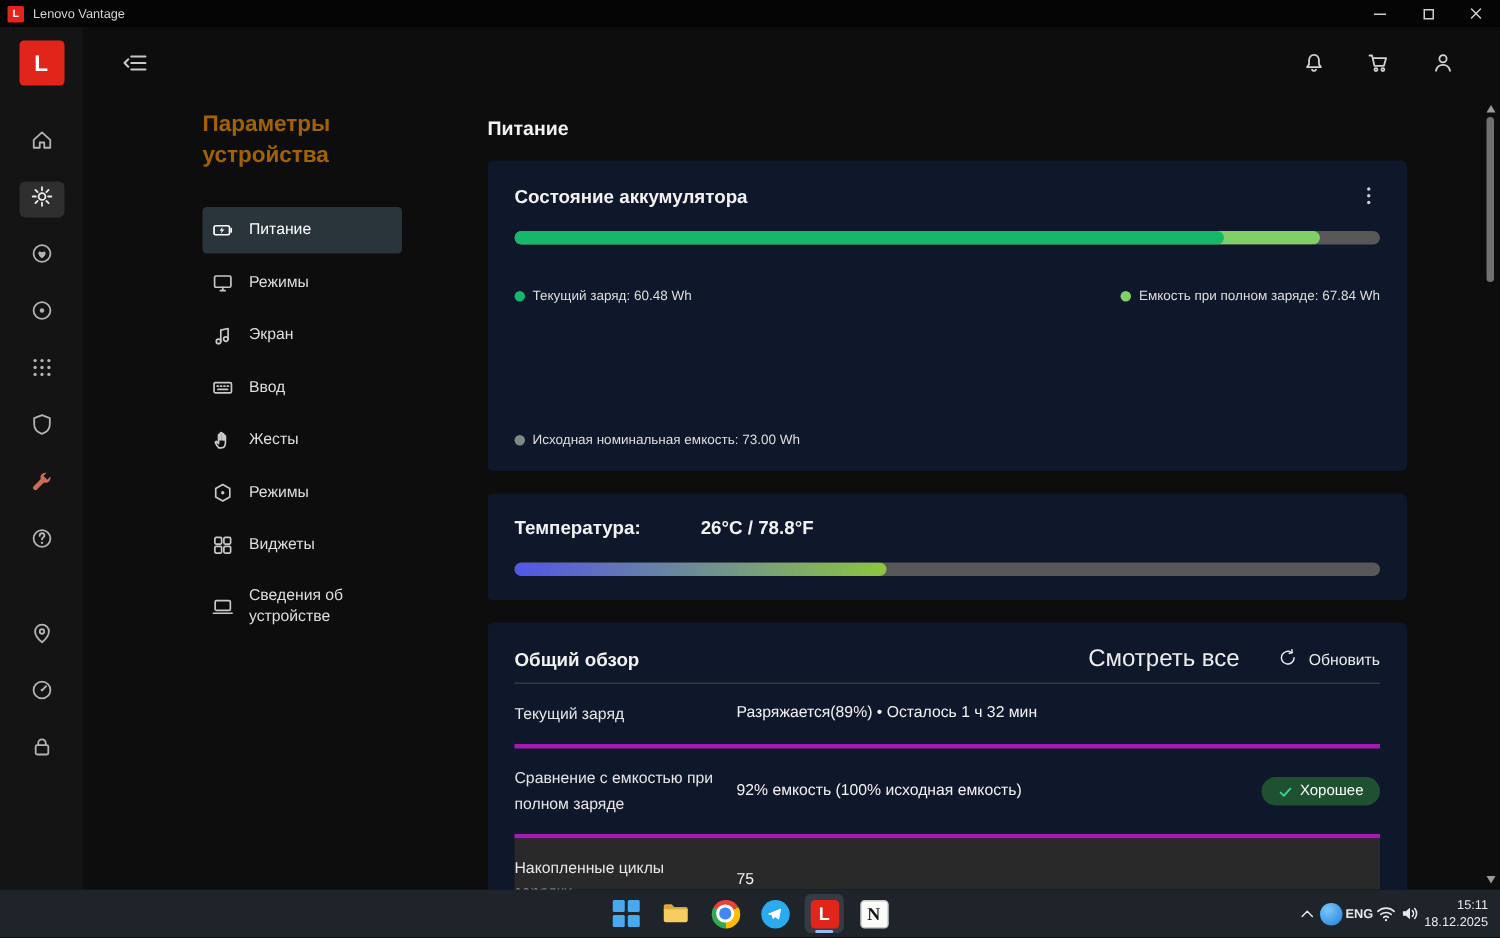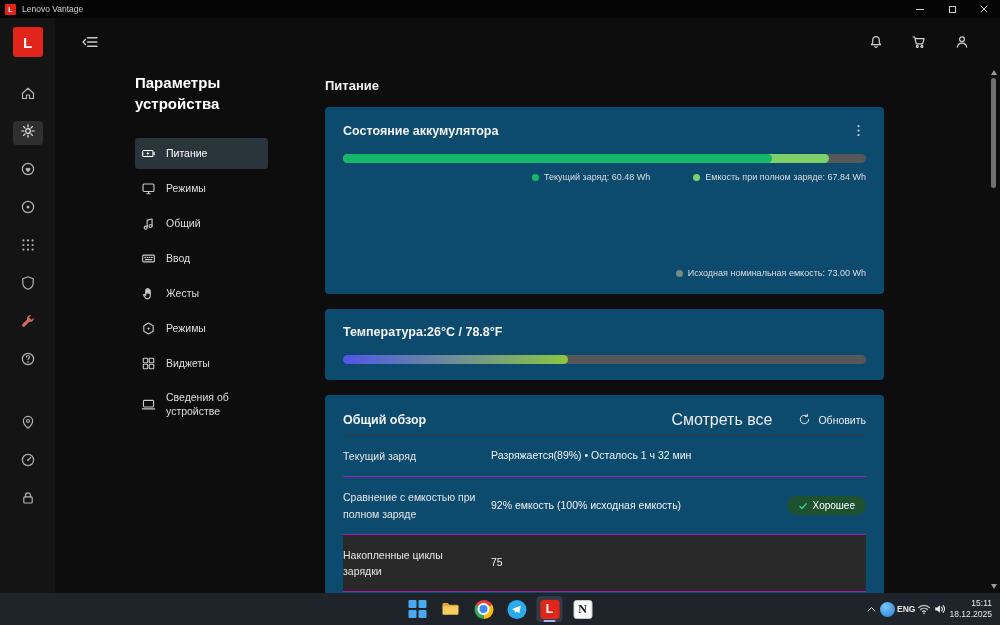--- a/index.html
+++ b/index.html
@@ -28,52 +28,52 @@
   .right{flex:1;display:flex;flex-direction:column;min-width:0;}
   .hdr{height:48px;display:flex;align-items:center;padding:0 30px 0 26px;flex:0 0 auto;}
   .hdr-toggle{color:#c9c9c9;display:flex;cursor:pointer;}
   .hdr-actions{margin-left:auto;display:flex;gap:27px;color:#d2d2d2;align-items:center;}
   .hdr-actions .hico{display:flex;cursor:pointer;}
 
   .cols{flex:1;display:flex;min-height:0;}
 
   
   .nav{width:270px;flex:0 0 auto;padding:6px 0 0 80px;box-sizing:border-box;}
-  .nav-title{font-size:15px;font-weight:700;color:#ffffff;line-height:1.4;width:120px;margin:0 0 24px;}
+  .nav-title{font-size:15px;font-weight:700;color:#a16207;line-height:1.4;width:120px;margin:0 0 24px;}
   .nav-item{display:flex;align-items:center;gap:10px;width:133px;padding:8px 4px 8px 6px;border-radius:3px;color:#dedede;font-size:10.5px;cursor:pointer;margin-bottom:4px;box-sizing:border-box;}
   .nav-item .ic{color:#c9c9c9;display:flex;flex:0 0 auto;}
   .nav-item.active{background:#29353b;color:#fff;}
   .nav-item.active .ic{color:#fff;}
   .nav-label{line-height:1.3;}
 
   
   .main{flex:1;min-width:0;overflow:hidden;padding-top:6px;}
   .main-title{font-size:13px;font-weight:700;color:#f2f2f2;margin:6px 0 14px;}
-  .card{width:559px;background:#0c4a6e;border-radius:4px;padding:16px 18px;box-sizing:border-box;margin-bottom:15px;}
+  .card{width:613px;background:#0f172a;border-radius:4px;padding:16px 18px;box-sizing:border-box;margin-bottom:15px;}
   .card-head{display:flex;align-items:center;}
   .card-title{font-size:12.5px;font-weight:700;color:#f2f2f2;}
   .kebab{margin-left:auto;color:#cfcfcf;display:flex;cursor:pointer;}
 
   .bar{position:relative;height:9px;border-radius:5px;background:#575757;margin-top:16px;overflow:hidden;}
   .bar-seg{position:absolute;top:0;bottom:0;}
 
-  .legend{display:flex;flex-wrap:wrap;justify-content:flex-end;column-gap:20px;row-gap:7px;margin-top:9px;font-size:9px;color:#dedede;gap:43px;}
+  .legend{display:flex;flex-wrap:wrap;justify-content:space-between;column-gap:20px;row-gap:7px;margin-top:29px;font-size:9px;color:#dedede;gap:43px;}
   .legend-item{display:flex;align-items:center;gap:5px;}
   .dot{width:7px;height:7px;border-radius:50%;flex:0 0 auto;}
   .lg-break{flex-basis:100%;height:0;}
 
-  .temp-head{display:flex;gap:0;align-items:baseline;}
-  .temp-value{font-size:12.5px;font-weight:700;color:#f2f2f2;}
+  .temp-head{display:flex;gap:16px;align-items:baseline;}
+  .temp-value{font-size:12.5px;font-weight:700;color:#f2f2f2;margin-left:24px;}
 
   .ov-head{display:flex;align-items:center;margin-bottom:6px;}
   .ov-actions{margin-left:auto;display:flex;align-items:center;gap:26px;}
   .link-btn{font-size:16px;color:#ececec;cursor:pointer;background:none;border:none;padding:0;font-family:inherit;}
   .refresh-btn{display:flex;align-items:center;gap:7px;font-size:10.5px;color:#ececec;cursor:pointer;background:none;border:none;padding:0;font-family:inherit;}
   .ov-rows{border-top:1px solid #383838;}
-  .ov-row{display:grid;grid-template-columns:148px 1fr auto;align-items:center;padding:12px 0;border-bottom:1px solid #a21caf;font-size:10.5px;}
+  .ov-row{display:grid;grid-template-columns:148px 1fr auto;align-items:center;padding:12px 0;border-bottom:3px solid #a21caf;font-size:10.5px;}
   .ov-row.hl{background:#292929;}
   .ov-label{color:#e6e6e6;padding-right:14px;line-height:1.55;}
   .ov-value{color:#f2f2f2;line-height:1.5;}
   .ov-badge{display:flex;align-items:center;gap:5px;border-radius:11px;padding:4px 11px;font-size:10px;color:#fff;margin-left:12px;}
   .ov-badge .ic{display:flex;}
   .card.overview{padding-bottom:40px;margin-bottom:0;}
 
   
   .scrollbar{position:absolute;top:52px;right:2px;bottom:4px;width:9px;display:flex;flex-direction:column;align-items:center;}
   .sb-up{width:0;height:0;border-left:3.5px solid transparent;border-right:3.5px solid transparent;border-bottom:5px solid #9a9a9a;}
@@ -262,21 +262,21 @@
                 <span class="nav-label">Режимы</span>
               </div>
               <div class="nav-item">
                 <span class="ic">
                   <svg width="15" height="15" viewBox="0 0 16 16" fill="none" stroke="currentColor" stroke-width="1.2" stroke-linecap="round" stroke-linejoin="round" aria-hidden="true">
                     <path d="M6.6 12.3V4.4l5.2-1.2v7.6"></path>
                     <circle cx="5" cy="12.4" r="1.6"></circle>
                     <circle cx="10.2" cy="10.7" r="1.6"></circle>
                   </svg>
                 </span>
-                <span class="nav-label">Общий</span>
+                <span class="nav-label">Экран</span>
               </div>
               <div class="nav-item">
                 <span class="ic">
                   <svg width="15" height="15" viewBox="0 0 16 16" fill="none" stroke="currentColor" stroke-width="1.2" stroke-linecap="round" stroke-linejoin="round" aria-hidden="true">
                     <rect x="1.8" y="4.4" width="12.4" height="7.2" rx="1"></rect>
                     <path d="M4 6.8h.8M6.4 6.8h.8M8.8 6.8h.8M11.2 6.8h.8M4.6 9.2h6.8"></path>
                   </svg>
                 </span>
                 <span class="nav-label">Ввод</span>
               </div>

